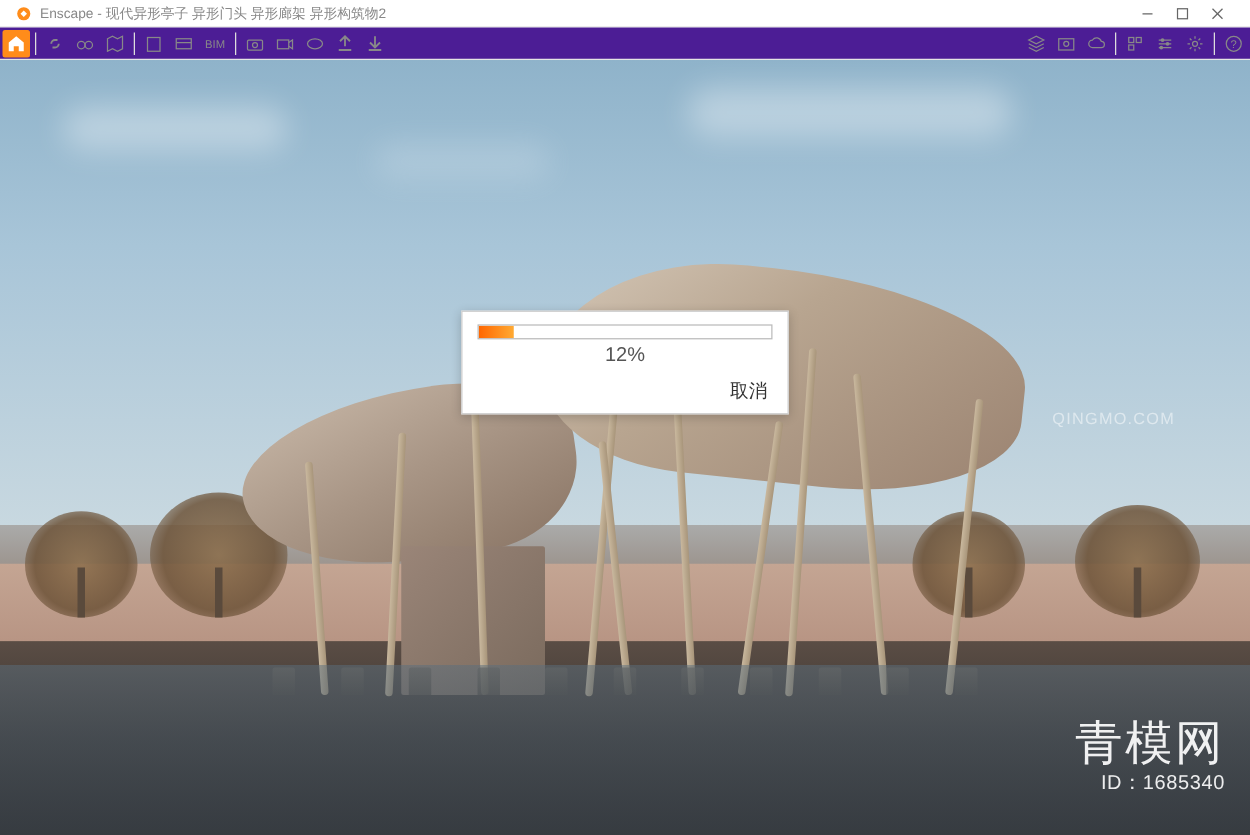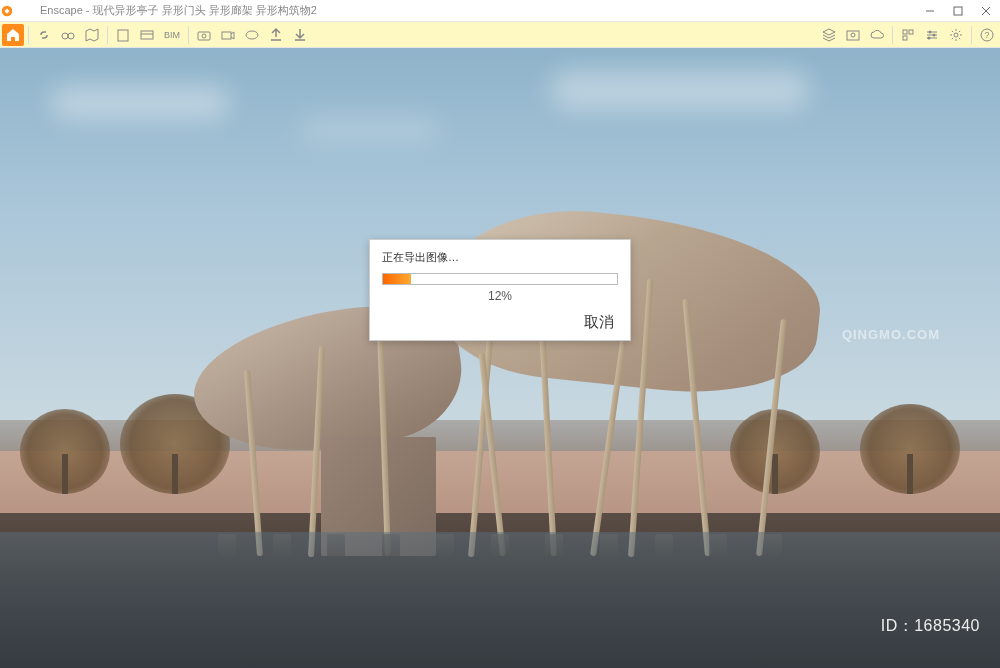--- a/index.html
+++ b/index.html
@@ -15,25 +15,24 @@
       overflow: hidden;
       background: #f5f5f5;
       position: relative;
     }
     
     .title-bar {
       height: 22px;
       background: #fff;
       display: flex;
       align-items: center;
-      padding: 0 0;
+      padding: 0 12px;
       font-size: 11px;
       color: #666;
       border-bottom: 1px solid #e5e5e5;
-      gap: 20px;
     }
     
     .title-bar .app-icon {
       width: 14px;
       height: 14px;
       margin-right: 6px;
       display: inline-flex;
       align-items: center;
       justify-content: center;
     }
@@ -53,21 +52,21 @@
       height: 20px;
       display: flex;
       align-items: center;
       justify-content: center;
       color: #666;
       cursor: pointer;
     }
     
     .toolbar {
       height: 26px;
-      background: #fef9c3;
+      background: #4c1d95;
       display: flex;
       align-items: center;
       padding: 0 2px;
       border-bottom: 1px solid #e5e5e5;
     }
     
     .toolbar-left {
       display: flex;
       align-items: center;
       gap: 2px;
@@ -317,21 +316,21 @@
       overflow: hidden;
     }
     
     .progress-fill {
       height: 100%;
       background: linear-gradient(90deg, #ff6600 0%, #ffaa33 100%);
     }
     
     .progress-text {
       text-align: center;
-      font-size: 12px;
+      font-size: 16px;
       color: #555;
       margin-top: 4px;
     }
     
     .dialog-footer {
       text-align: right;
       margin-top: 10px;
     }
     
     .cancel-button {
@@ -343,21 +342,20 @@
     
     
     .watermark-top {
       position: absolute;
       top: 45%;
       right: 6%;
       font-size: 13px;
       color: rgba(255,255,255,0.5);
       letter-spacing: 1px;
       pointer-events: none;
-      font-weight: bold;
     }
     
     .watermark-bottom {
       position: absolute;
       bottom: 5%;
       right: 2%;
       text-align: right;
       pointer-events: none;
     }
     
@@ -595,27 +593,27 @@
         <div class="chair"></div>
         <div class="chair"></div>
       <div class="chair"></div>
         <div class="chair"></div>
     </div>
 
     <div class="water"></div>
   </div>
 
   <div class="dialog">
-    <div class="dialog-title">正在导出图像…</div>
     <div class="progress-bar">
       <div class="progress-fill" style="width:12%"></div>
     </div>
     <div class="progress-text">12%</div>
     <div class="dialog-footer">
       <span class="cancel-button">取消</span>
     </div>
   </div>
 
   <div class="watermark-top">QINGMO.COM</div>
   <div class="watermark-bottom">
+    <div class="watermark-logo">青模网</div>
     <div class="watermark-id">ID：1685340</div>
   </div>
 </div>
 
 </body></html>

